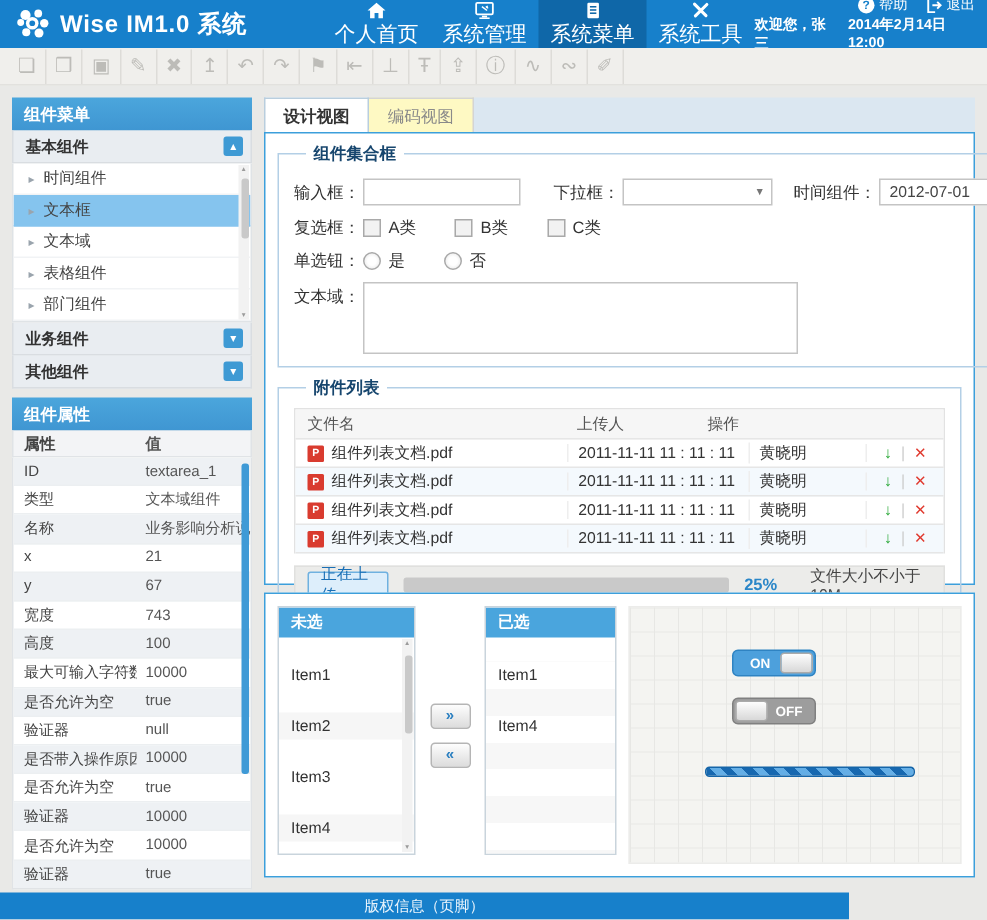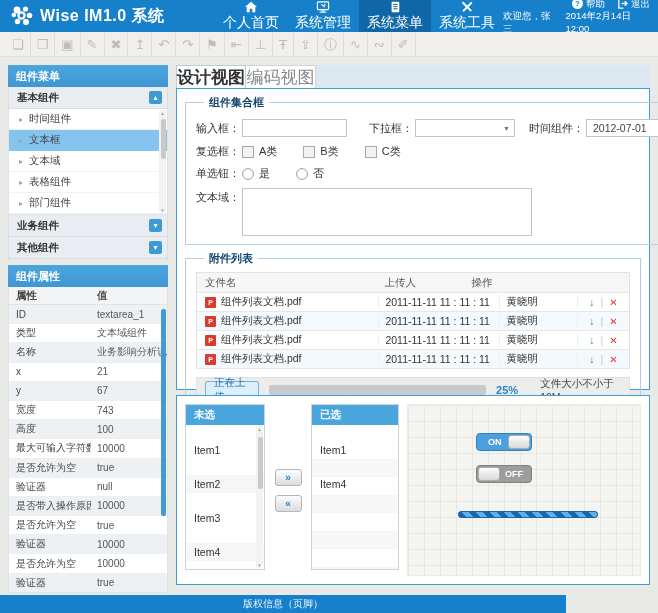--- a/index.html
+++ b/index.html
@@ -13,21 +13,21 @@
   .logo-text { color:#fff; font-size:16px; font-weight:bold; letter-spacing:.5px; }
   .nav { display:flex; }
   .nav-item { width:72px; display:flex; flex-direction:column; align-items:center; justify-content:center; color:#fff; cursor:pointer; padding-top:1px; }
   .nav-item.active { background:#0f67a8; }
   .nav-item svg { width:14px; height:13px; }
   .nav-item span { font-size:14px; margin-top:1px; }
   .header-right { flex:1; display:flex; flex-direction:column; justify-content:center; align-items:flex-end; padding-right:8px; color:#fff; }
   .hr-row { display:flex; align-items:center; gap:12px; font-size:9.5px; line-height:13px; }
   .hr-item { display:flex; align-items:center; gap:3px; cursor:pointer; }
   .help-circle { width:11px; height:11px; border-radius:50%; background:#fff; color:#1780cb; font-weight:bold; font-size:8px; display:flex; align-items:center; justify-content:center; }
-  .welcome-row { font-size:9.5px; display:flex; gap:10px; font-weight:normal; }
+  .welcome-row { font-size:9.5px; display:flex; gap:10px; font-weight:bold; }
 
   
   .toolbar { position:absolute; left:0; top:32px; width:658px; height:25px; background:#f0efec; border-bottom:1px solid #e2e1de; display:flex; align-items:center; padding-left:6px; }
   .tb-icon { color:#bdbcb8; font-size:13px; line-height:23px; padding:0 6px; border-right:1px solid #dddcd8; cursor:pointer; font-family:"DejaVu Sans",sans-serif; }
 
   
   .side-title { height:22px; background:linear-gradient(#4ba6dc,#3f96d2); color:#fff; font-weight:bold; font-size:11px; display:flex; align-items:center; padding-left:8px; }
   .side-menu { position:absolute; left:8px; top:65px; width:160px; }
   .sec-bar { height:22px; background:#e9edf1; border:1px solid #d9dde1; border-top:none; display:flex; align-items:center; justify-content:space-between; padding:0 5px 0 8px; color:#333; font-weight:bold; font-size:10.5px; cursor:pointer; }
   .sec-btn { width:13px; height:13px; background:#3e9ad4; color:#fff; font-size:8px; display:flex; align-items:center; justify-content:center; border-radius:2px; }
@@ -42,23 +42,23 @@
   .props-head { display:flex; height:18px; background:#f3f4f6; border:1px solid #e0e3e6; border-top:none; font-weight:bold; color:#555; font-size:10.5px; align-items:center; }
   .props-body { position:relative; background:#ffffff; border:1px solid #e0e3e6; border-top:none; height:288px; overflow:hidden; }
   .prow { display:flex; height:19.2px; align-items:center; border-bottom:1px solid #eceff1; font-size:10px; }
   .prow:nth-child(odd) { background:#eef1f4; }
   .pk { width:82px; padding-left:7px; color:#444; white-space:nowrap; overflow:hidden; }
   .pv { flex:1; padding-left:6px; color:#555; white-space:nowrap; overflow:hidden; }
   .props-thumb { position:absolute; right:1px; top:4px; width:5px; height:72%; background:#3f9ad6; border-radius:2px; }
 
   
   .tabbar { position:absolute; left:176px; top:65px; width:474px; height:23px; background:#dbe7f1; display:flex; }
-  .tab { width:70px; display:flex; align-items:center; justify-content:center; font-size:17px; cursor:pointer; }
+  .tab { width:70px; display:flex; align-items:center; justify-content:center; font-size:11px; cursor:pointer; }
   .tab.active { background:#fff; color:#333; font-weight:bold; border:1px solid #b9cede; border-bottom:none; }
-  .tab.inactive { background:#ffffff; color:#8a8a8a; border:1px solid #d4d4d4; border-bottom:none; border-left:none;text-align:center; }
+  .tab.inactive { background:#fef9c3; color:#8a8a8a; border:1px solid #d4d4d4; border-bottom:none; border-left:none;text-align:center; }
 
   .panel { position:absolute; left:176px; background:#fff; border:1px solid #3c9fdb; }
   .panel1 { top:88px; width:474px; height:302px; }
   .panel2 { top:395px; width:474px; height:190px; display:flex; padding:8px; }
 
   fieldset { border:1px solid #b3cfe6; margin:6px 8px 0 8px; padding:2px 10px 8px 10px; }
   legend { font-size:11px; font-weight:bold; color:#17466e; padding:0 5px; margin-left:8px; }
   .frow { display:flex; align-items:center; margin-top:7px; }
   .flabel { color:#333; margin-right:2px; white-space:nowrap; }
   .tbox { width:105px; height:18px; border:1px solid #c4c4c4; background:#fff; }
@@ -87,21 +87,21 @@
   .pdf-ico { width:11px; height:11px; background:#d93b2f; border-radius:1px; color:#fff; font-size:7px; font-weight:bold; display:flex; align-items:center; justify-content:center; flex:none; }
 
   .prog-row { margin-top:8px; background:#ececea; border:1px solid #e0e0de; height:26px; display:flex; align-items:center; padding:0 8px; gap:10px; }
   .upload-btn { background:#ddeefb; border:1px solid #6fb1e0; color:#1a6fb5; font-size:10.5px; height:18px; padding:0 8px; display:flex; align-items:center; border-radius:2px; cursor:pointer; }
   .prog-track { width:252px; height:10px; background:#c9c9c9; border-radius:2px; overflow:hidden; }
   .prog-fill { width:30%; height:100%; background:#3e96d8; }
   .prog-pct { color:#2a86c8; font-weight:bold; font-size:11px; }
   .prog-hint { color:#444; font-size:10.5px; margin-left:12px; }
 
   
-  .xfer-list { width:80px; height:166px; border:1px solid #c9d4dc; background:#fff; position:relative; overflow:hidden; flex:none; }
+  .xfer-list { width:92px; height:166px; border:1px solid #c9d4dc; background:#fff; position:relative; overflow:hidden; flex:none; }
   .xfer-head { height:20px; background:#4aa5dd; color:#fff; font-weight:bold; display:flex; align-items:center; padding-left:8px; font-size:10.5px; }
   .xfer-item { height:18px; display:flex; align-items:center; padding-left:8px; font-size:10.5px; color:#333; cursor:pointer;margin-top:16px; }
   .xfer-body-l .xfer-item:nth-child(even) { background:#f6f6f6; }
   .xfer-item.selected { background:#85c4ee; }
   .list-sel { width:88px; }
   .xfer-body-r { height:146px; background:repeating-linear-gradient(#fff 0 18px, #f7f7f7 18px 36px); }
   .xfer-btns { width:46px; display:flex; flex-direction:column; align-items:center; justify-content:center; gap:9px; flex:none; }
   .xfer-btn { width:27px; height:17px; background:linear-gradient(#fdfdfd,#dcdcdc); border:1px solid #b5b5b5; border-radius:3px; color:#2a7fc0; font-weight:bold; font-size:10px; display:flex; align-items:center; justify-content:center; cursor:pointer; }
 
   

